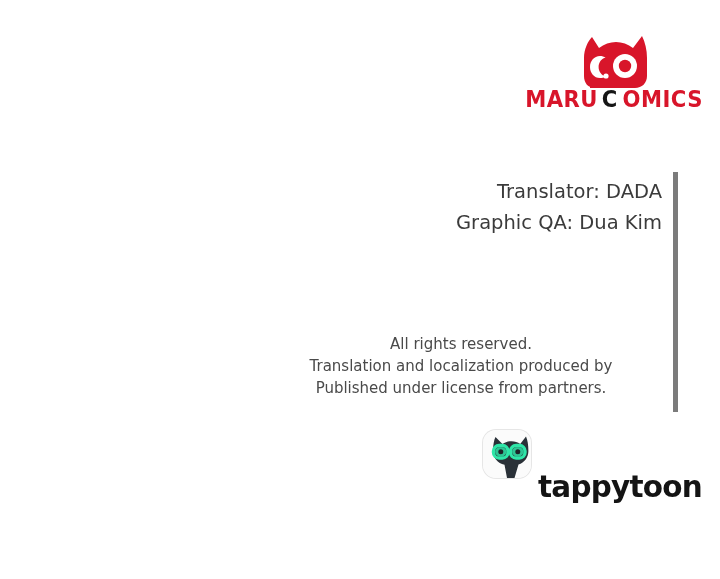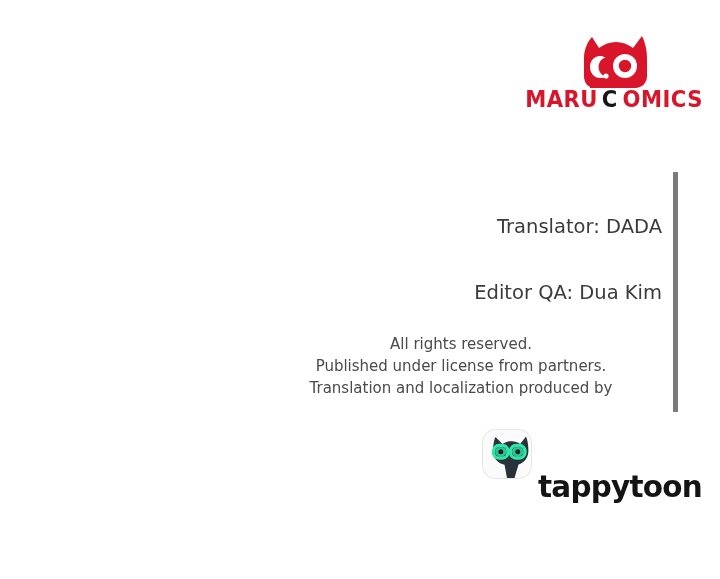--- a/index.html
+++ b/index.html
@@ -70,21 +70,20 @@
     top: 176px;
     width: 362px;
     text-align: right;
   }
   .credit-line {
     font-family: "DejaVu Sans", sans-serif;
     font-size: 19.5px;
     line-height: 31px;
     color: #3b3b3b;
     white-space: nowrap;
-    margin-top: 35px;
   }
 
   
   #rights-block {
     position: absolute;
     left: 260px;
     top: 333px;
     width: 402px;
     text-align: center;
   }
@@ -176,27 +175,27 @@
   <div id="maru-wordmark">
     <span class="maru-word maru-red">MARU</span>
     <span class="maru-word maru-dark">C</span>
     <span class="maru-word maru-red">OMICS</span>
   </div>
 
 </div>
 
 <div id="credits-block">
   <div class="credit-line">Translator: DADA</div>
-  <div class="credit-line">Editor QA: Dua Kim</div>
+  <div class="credit-line">Graphic QA: Dua Kim</div>
 </div>
 
 <div id="rights-block">
   <div class="rights-line">All rights reserved.</div>
+  <div class="rights-line">Translation and localization produced by</div>
   <div class="rights-line">Published under license from partners.</div>
-  <div class="rights-line">Translation and localization produced by</div>
 </div>
 
 <div id="vertical-rule"></div>
 
 <div id="tappytoon-logo">
 
   <div id="tappytoon-icon">
     <svg viewBox="0 0 48 48" width="48" height="48" aria-hidden="true">
       <rect x="0" y="0" width="48" height="48" rx="13" fill="#fbfbfb"></rect>
 

